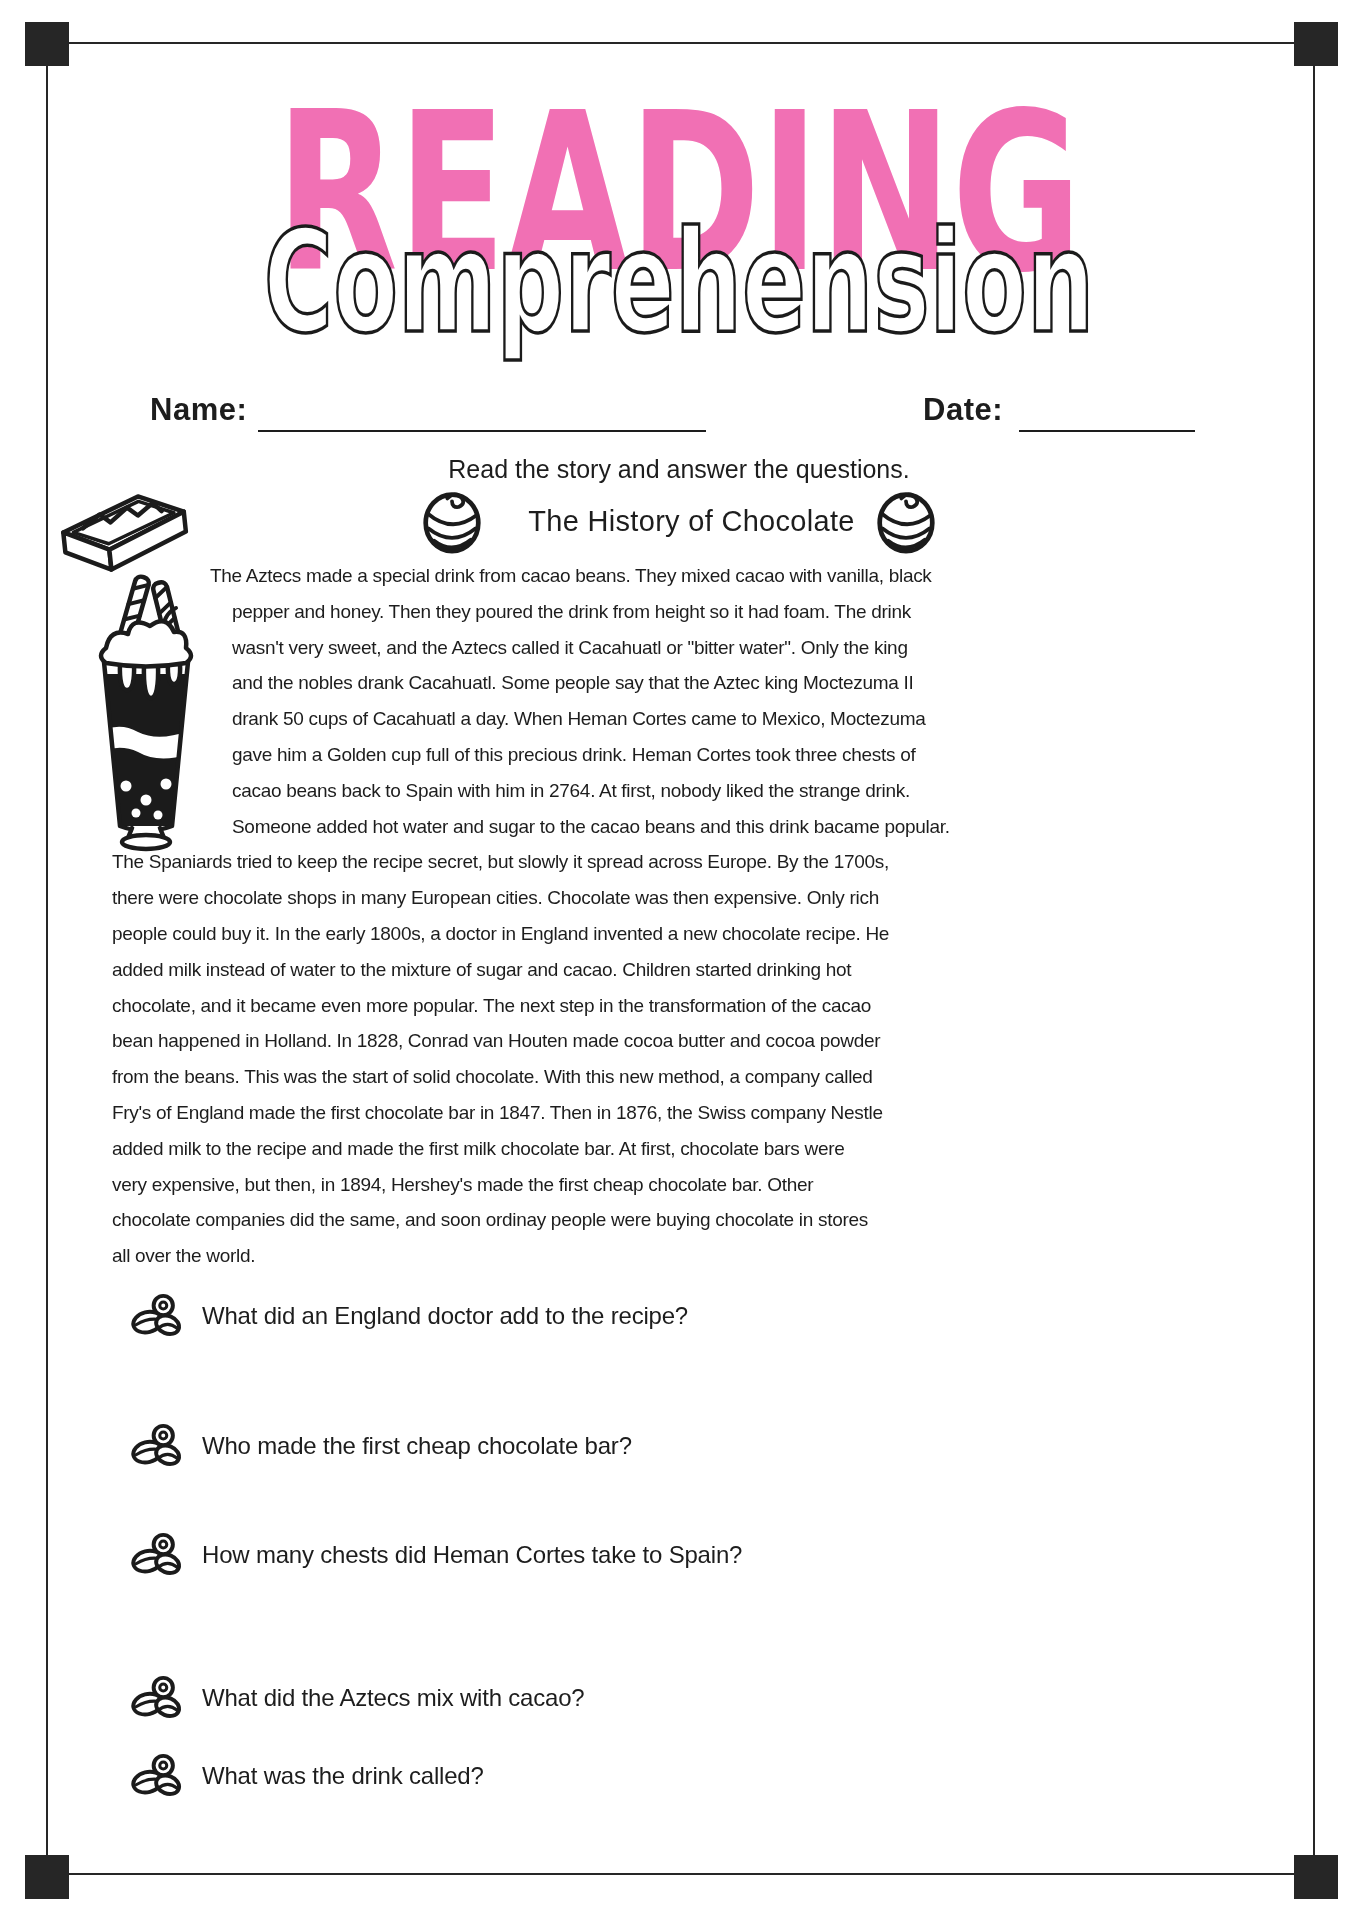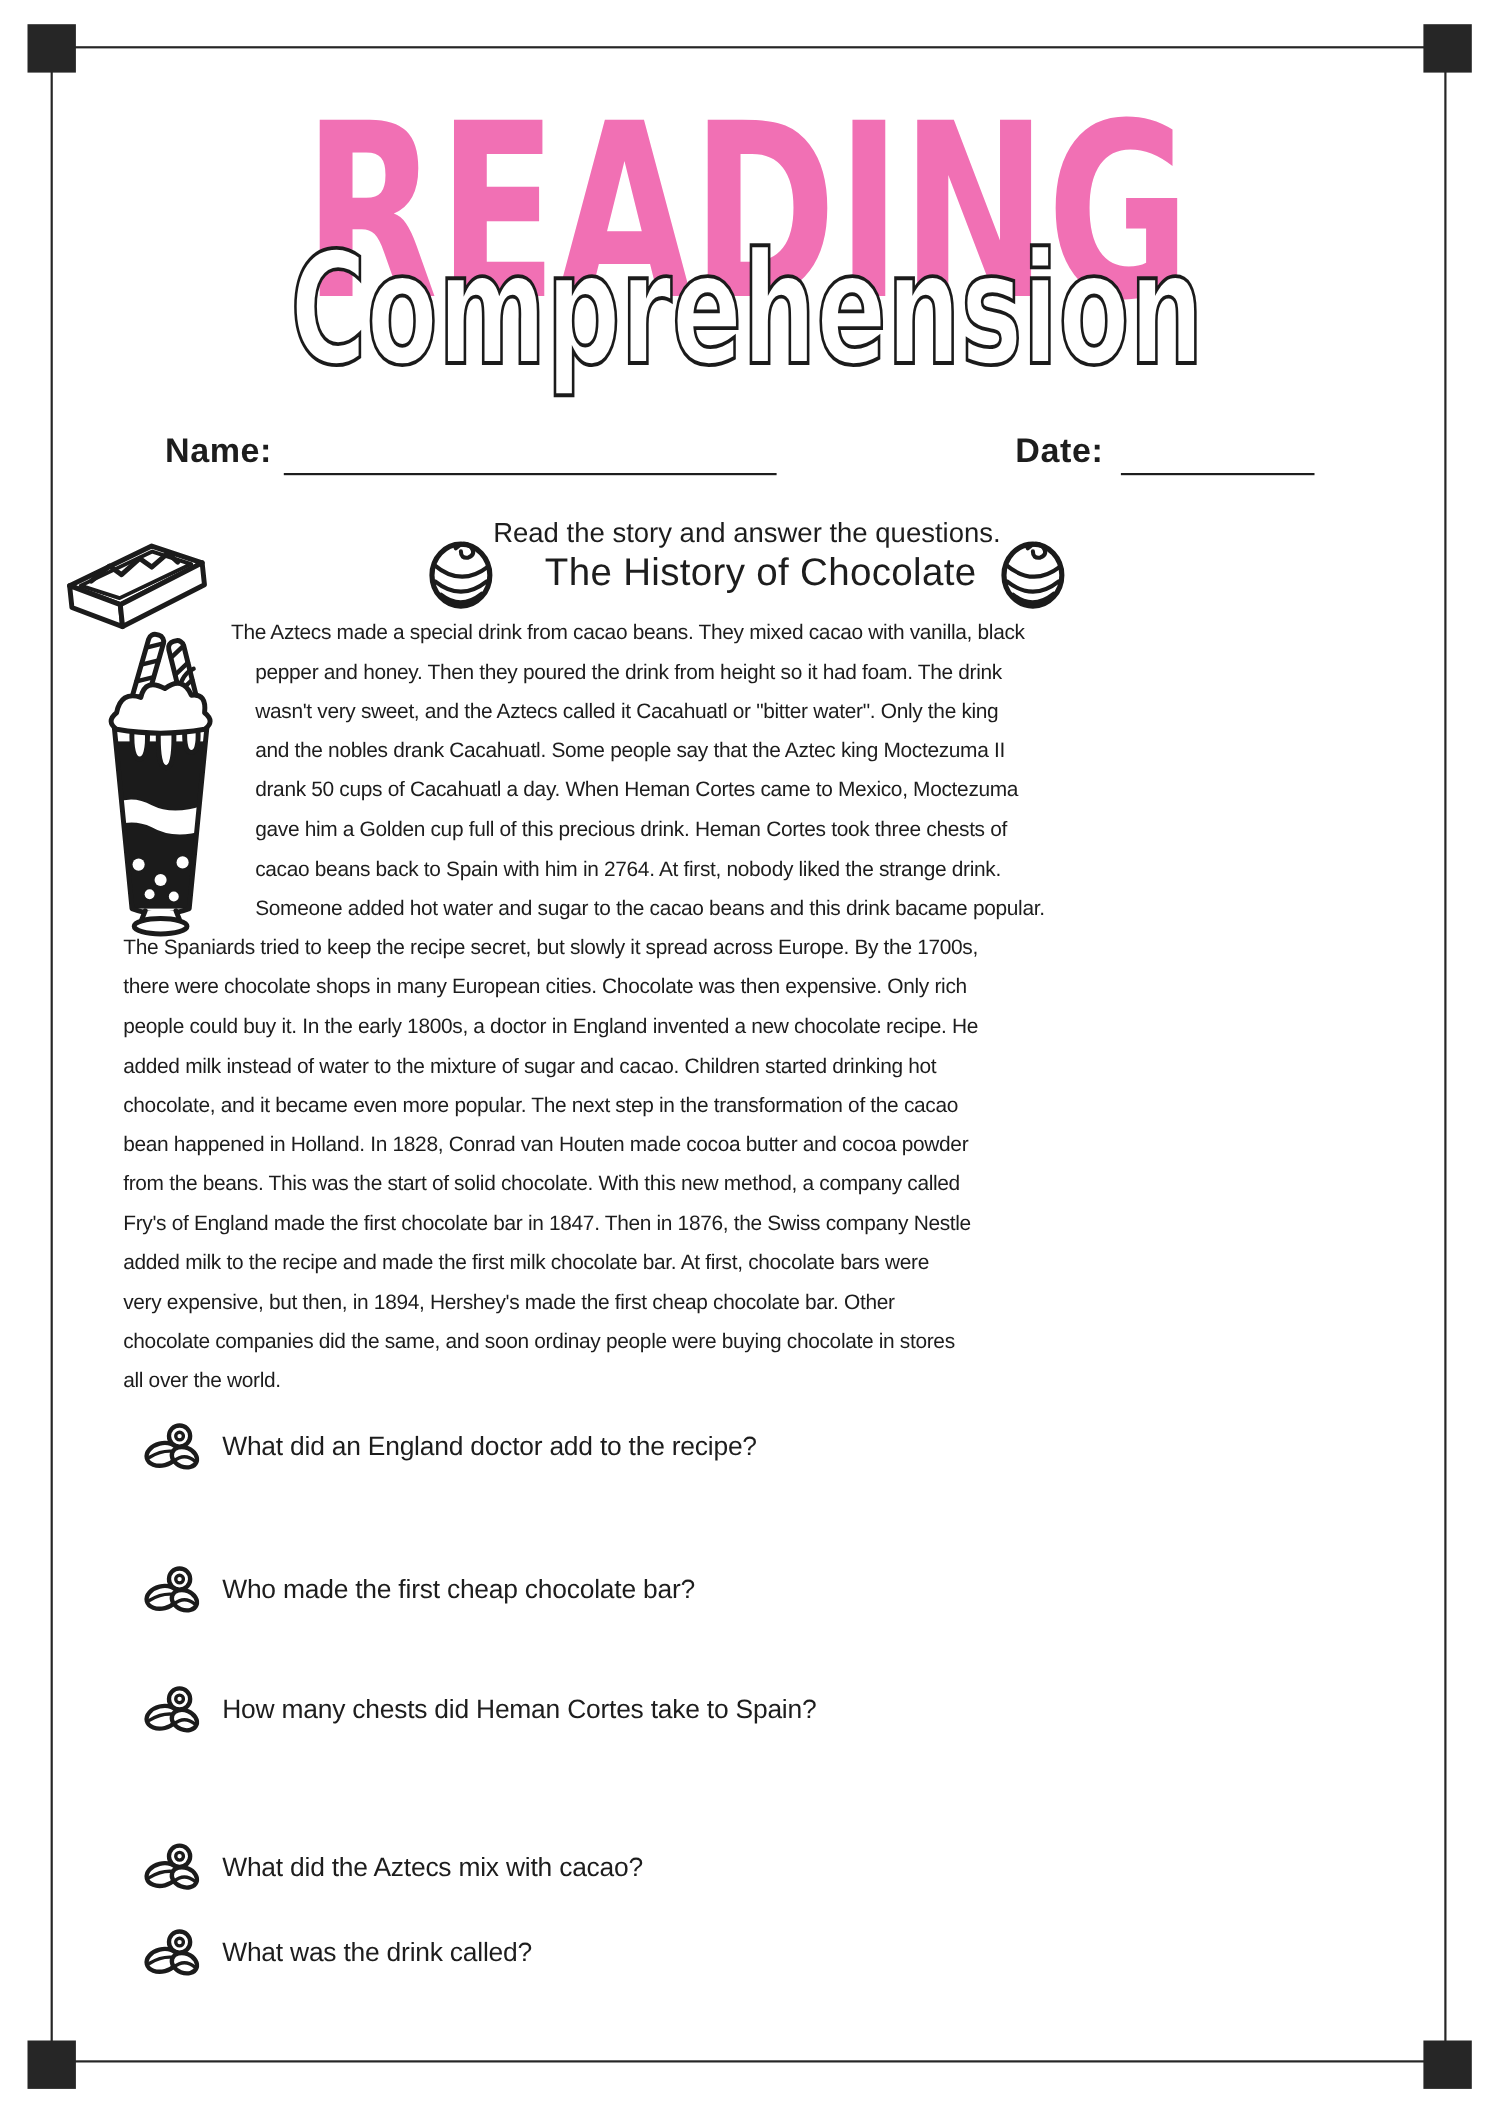--- a/index.html
+++ b/index.html
@@ -32,25 +32,25 @@
 
   
   .label{position:absolute;font-size:31px;font-weight:bold;letter-spacing:0.5px;}
   .name-label{left:150px;top:392px;}
   .date-label{left:923px;top:392px;}
   .write-line{position:absolute;border-bottom:2.5px solid #1d1d1d;height:0;}
   .name-line{left:258px;top:430px;width:448px;}
   .date-line{left:1019px;top:430px;width:176px;}
 
   
-  .instruction{position:absolute;left:0;top:471px;width:1358px;text-align:center;
+  .instruction{position:absolute;left:0;top:455px;width:1358px;text-align:center;
                font-size:25px;}
   .story-title-row{position:absolute;left:0;top:490px;width:1358px;height:62px;
                    display:flex;align-items:center;justify-content:center;gap:20px;}
-  .story-title{font-size:35px;letter-spacing:0.3px;margin-left:25px;}
+  .story-title{font-size:29px;letter-spacing:0.3px;margin-left:25px;}
 
   
   .story{position:absolute;left:112px;top:558px;width:1210px;}
   .ln{height:35.8px;line-height:35.8px;font-size:19px;letter-spacing:-0.3px;
       white-space:nowrap;}
   .ind1{padding-left:98px;}
   .ind2{padding-left:120px;}
 
   
   .choc-bar{position:absolute;left:50px;top:486px;}

